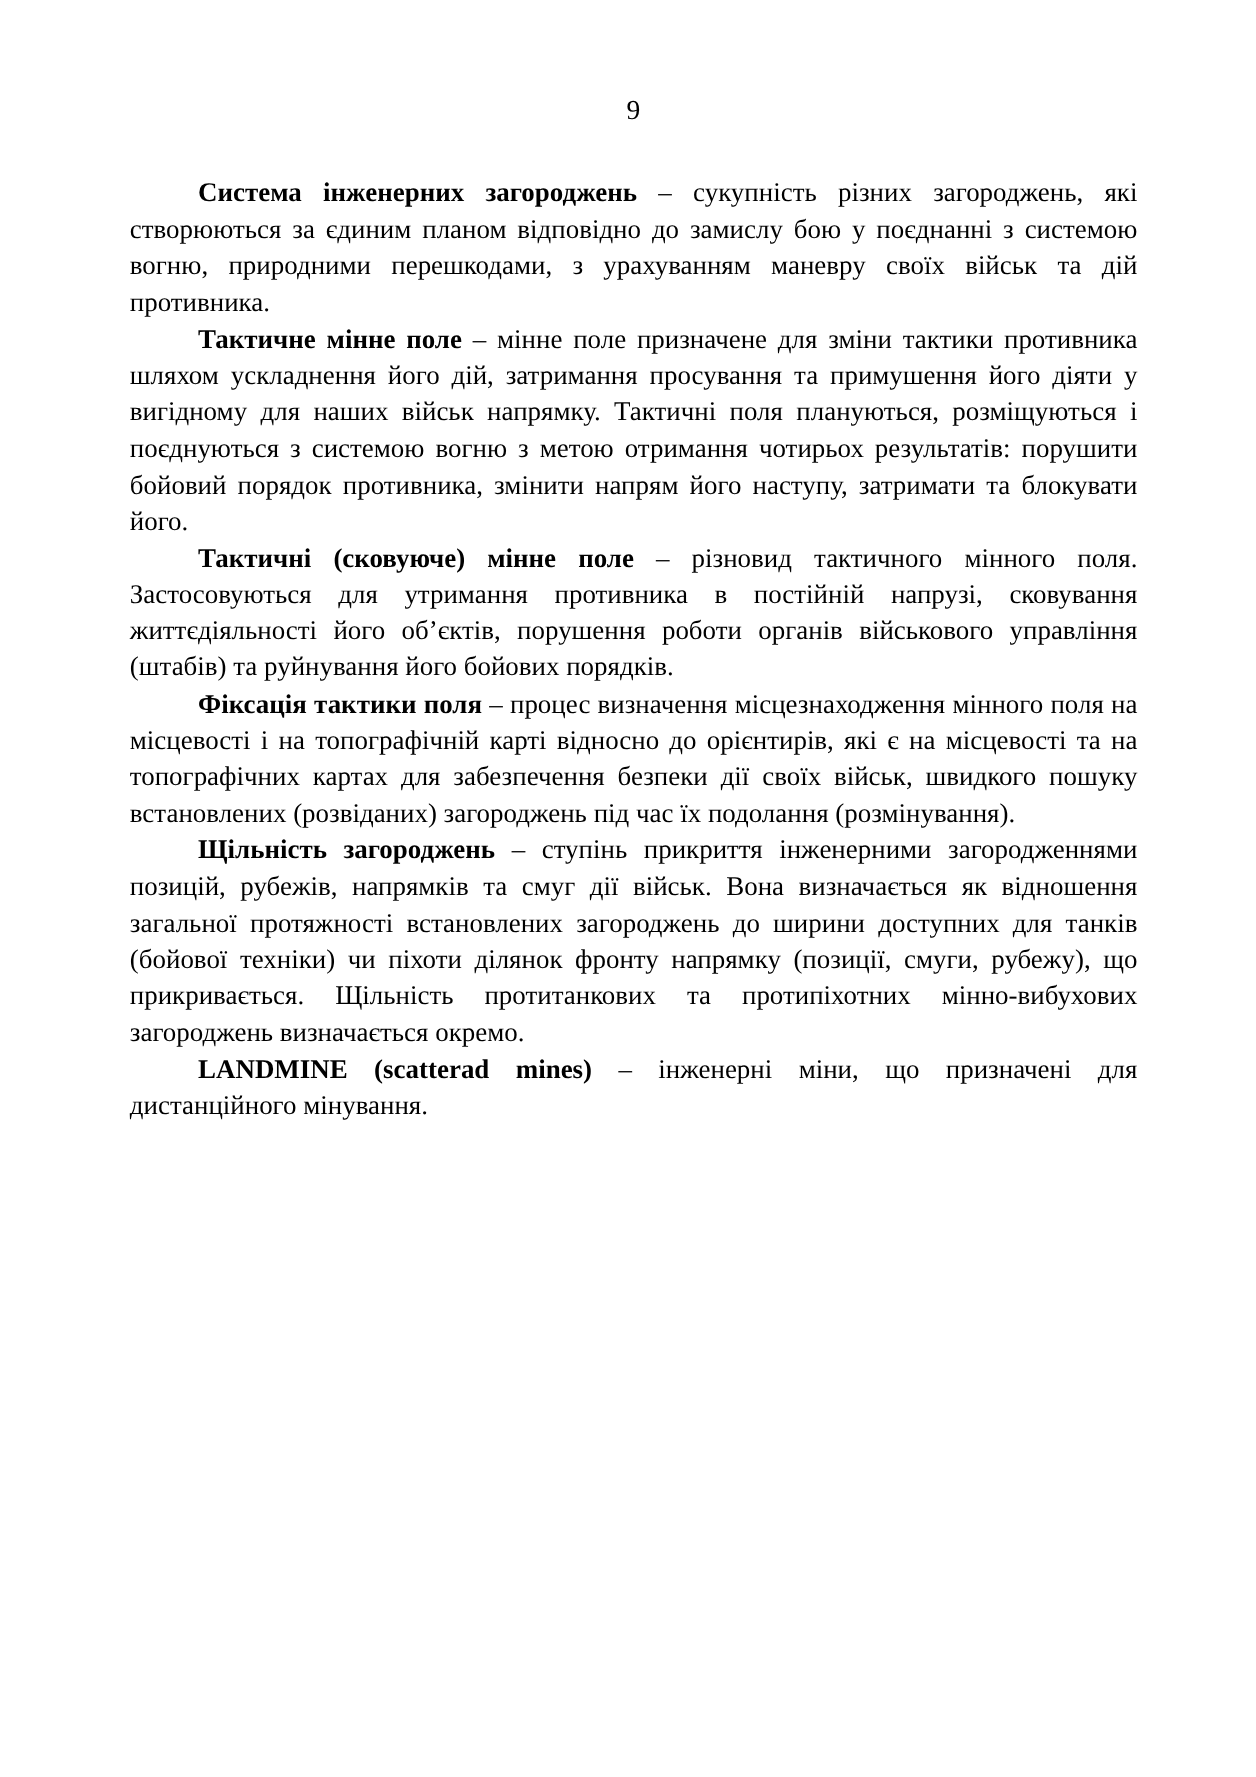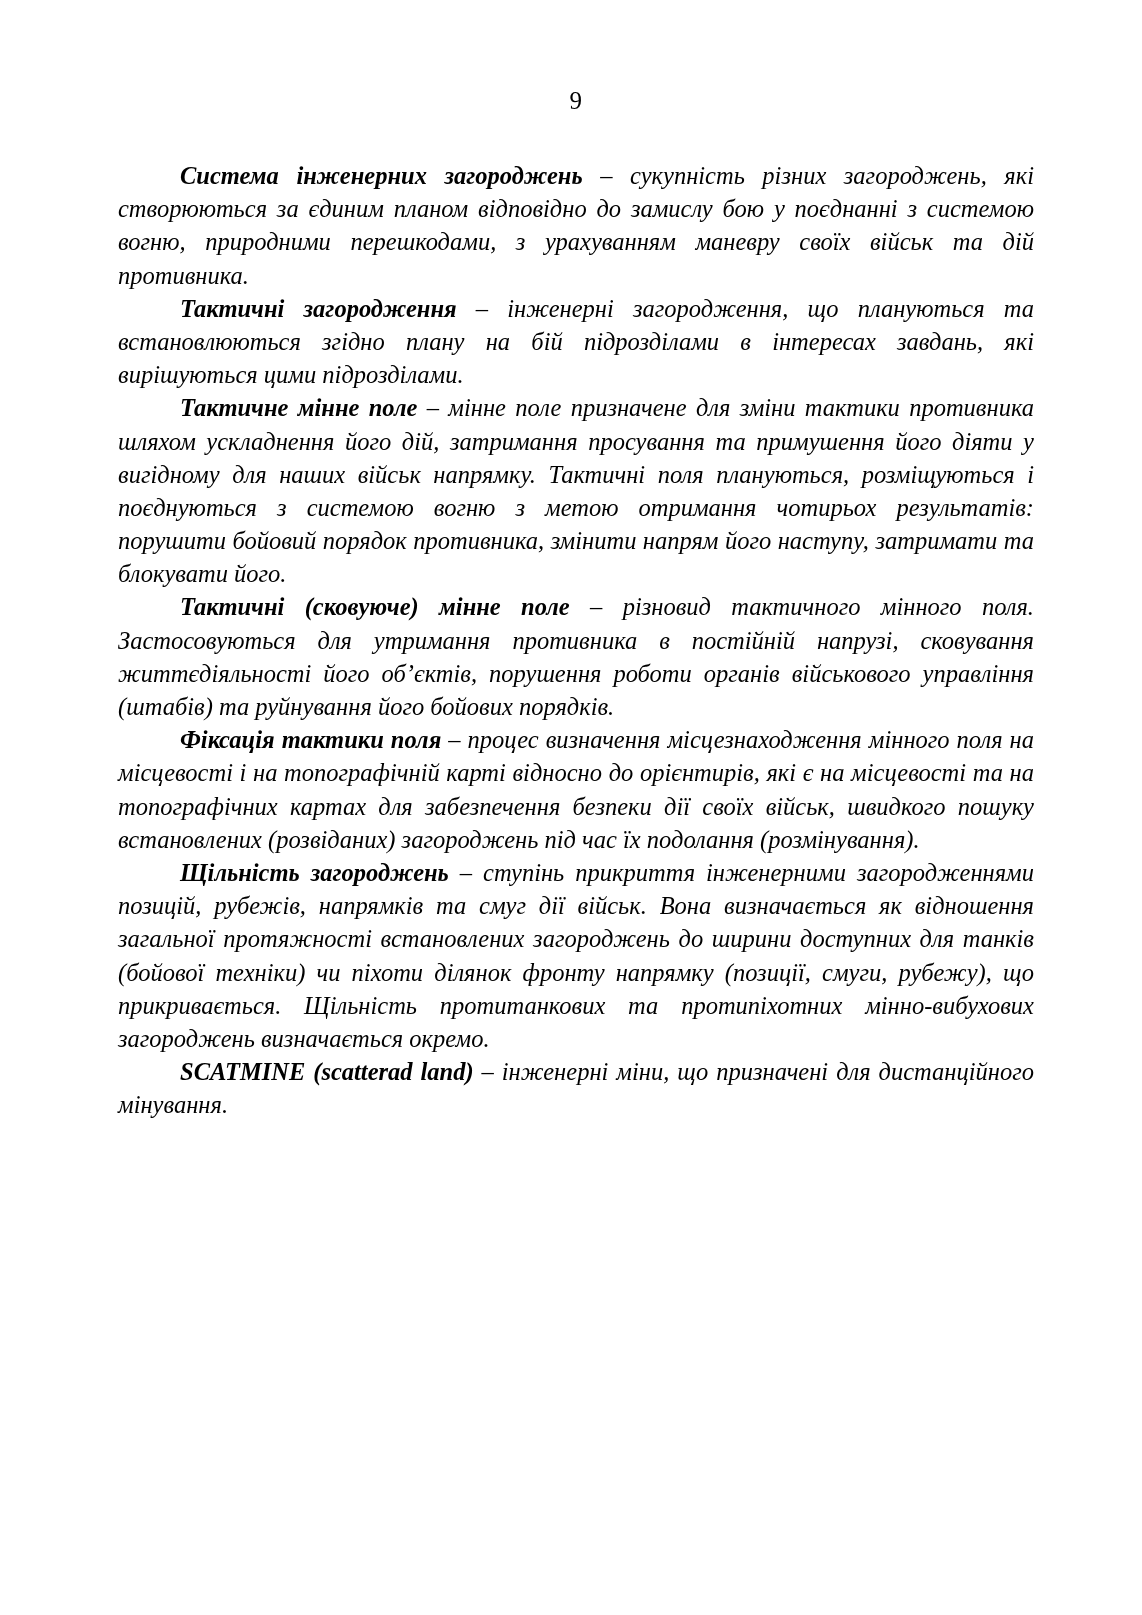--- a/index.html
+++ b/index.html
@@ -32,21 +32,20 @@
   .content {
     font-size: 24.5px;
     line-height: 1.355;
     text-align: justify;
     text-justify: inter-word;
   }
   p.para {
     margin: 0;
     text-indent: 62px;
     text-align: justify;
-    font-style: italic;
   }
   p.para .term {
     font-weight: bold;
   }
   
   .content p.para {
     -webkit-hyphens: none;
     hyphens: none;
   }
 </style>
@@ -56,39 +55,36 @@
 <div class="page">
 
   <div class="page-number">9</div>
 
   <div class="content">
 
     <p class="para">
       <span class="term">Система інженерних загороджень</span><span> – сукупність різних загороджень, які створюються за єдиним планом відповідно до замислу бою у поєднанні з системою вогню, природними перешкодами, з урахуванням маневру своїх військ та дій противника.</span>
     </p>
 
-    <p class="para">
-      <span class="term">Тактичні загородження</span><span> – інженерні загородження, що плануються та встановлюються згідно плану на бій підрозділами в інтересах завдань, які вирішуються цими підрозділами.</span>
-    </p>
 
     <p class="para">
       <span class="term">Тактичне мінне поле</span><span> – мінне поле призначене для зміни тактики противника шляхом ускладнення його дій, затримання просування та примушення його діяти у вигідному для наших військ напрямку. Тактичні поля плануються, розміщуються і поєднуються з системою вогню з метою отримання чотирьох результатів: порушити бойовий порядок противника, змінити напрям його наступу, затримати та блокувати його.</span>
     </p>
 
     <p class="para">
       <span class="term">Тактичні (сковуюче) мінне поле</span><span> – різновид тактичного мінного поля. Застосовуються для утримання противника в постійній напрузі, сковування життєдіяльності його об’єктів, порушення роботи органів військового управління (штабів) та руйнування його бойових порядків.</span>
     </p>
 
     <p class="para">
       <span class="term">Фіксація тактики поля</span><span> – процес визначення місцезнаходження мінного поля на місцевості і на топографічній карті відносно до орієнтирів, які є на місцевості та на топографічних картах для забезпечення безпеки дії своїх військ, швидкого пошуку встановлених (розвіданих) загороджень під час їх подолання (розмінування).</span>
     </p>
 
     <p class="para">
       <span class="term">Щільність загороджень</span><span> – ступінь прикриття інженерними загородженнями позицій, рубежів, напрямків та смуг дії військ. Вона визначається як відношення загальної протяжності встановлених загороджень до ширини доступних для танків (бойової техніки) чи піхоти ділянок фронту напрямку (позиції, смуги, рубежу), що прикривається. Щільність протитанкових та протипіхотних мінно-вибухових загороджень визначається окремо.</span>
     </p>
 
 
     <p class="para">
-      <span class="term">SCATMINE (scatterad land)</span><span> – інженерні міни, що призначені для дистанційного мінування.</span>
+      <span class="term">LANDMINE (scatterad mines)</span><span> – інженерні міни, що призначені для дистанційного мінування.</span>
     </p>
 
   </div>
 </div>
 
 </body></html>

